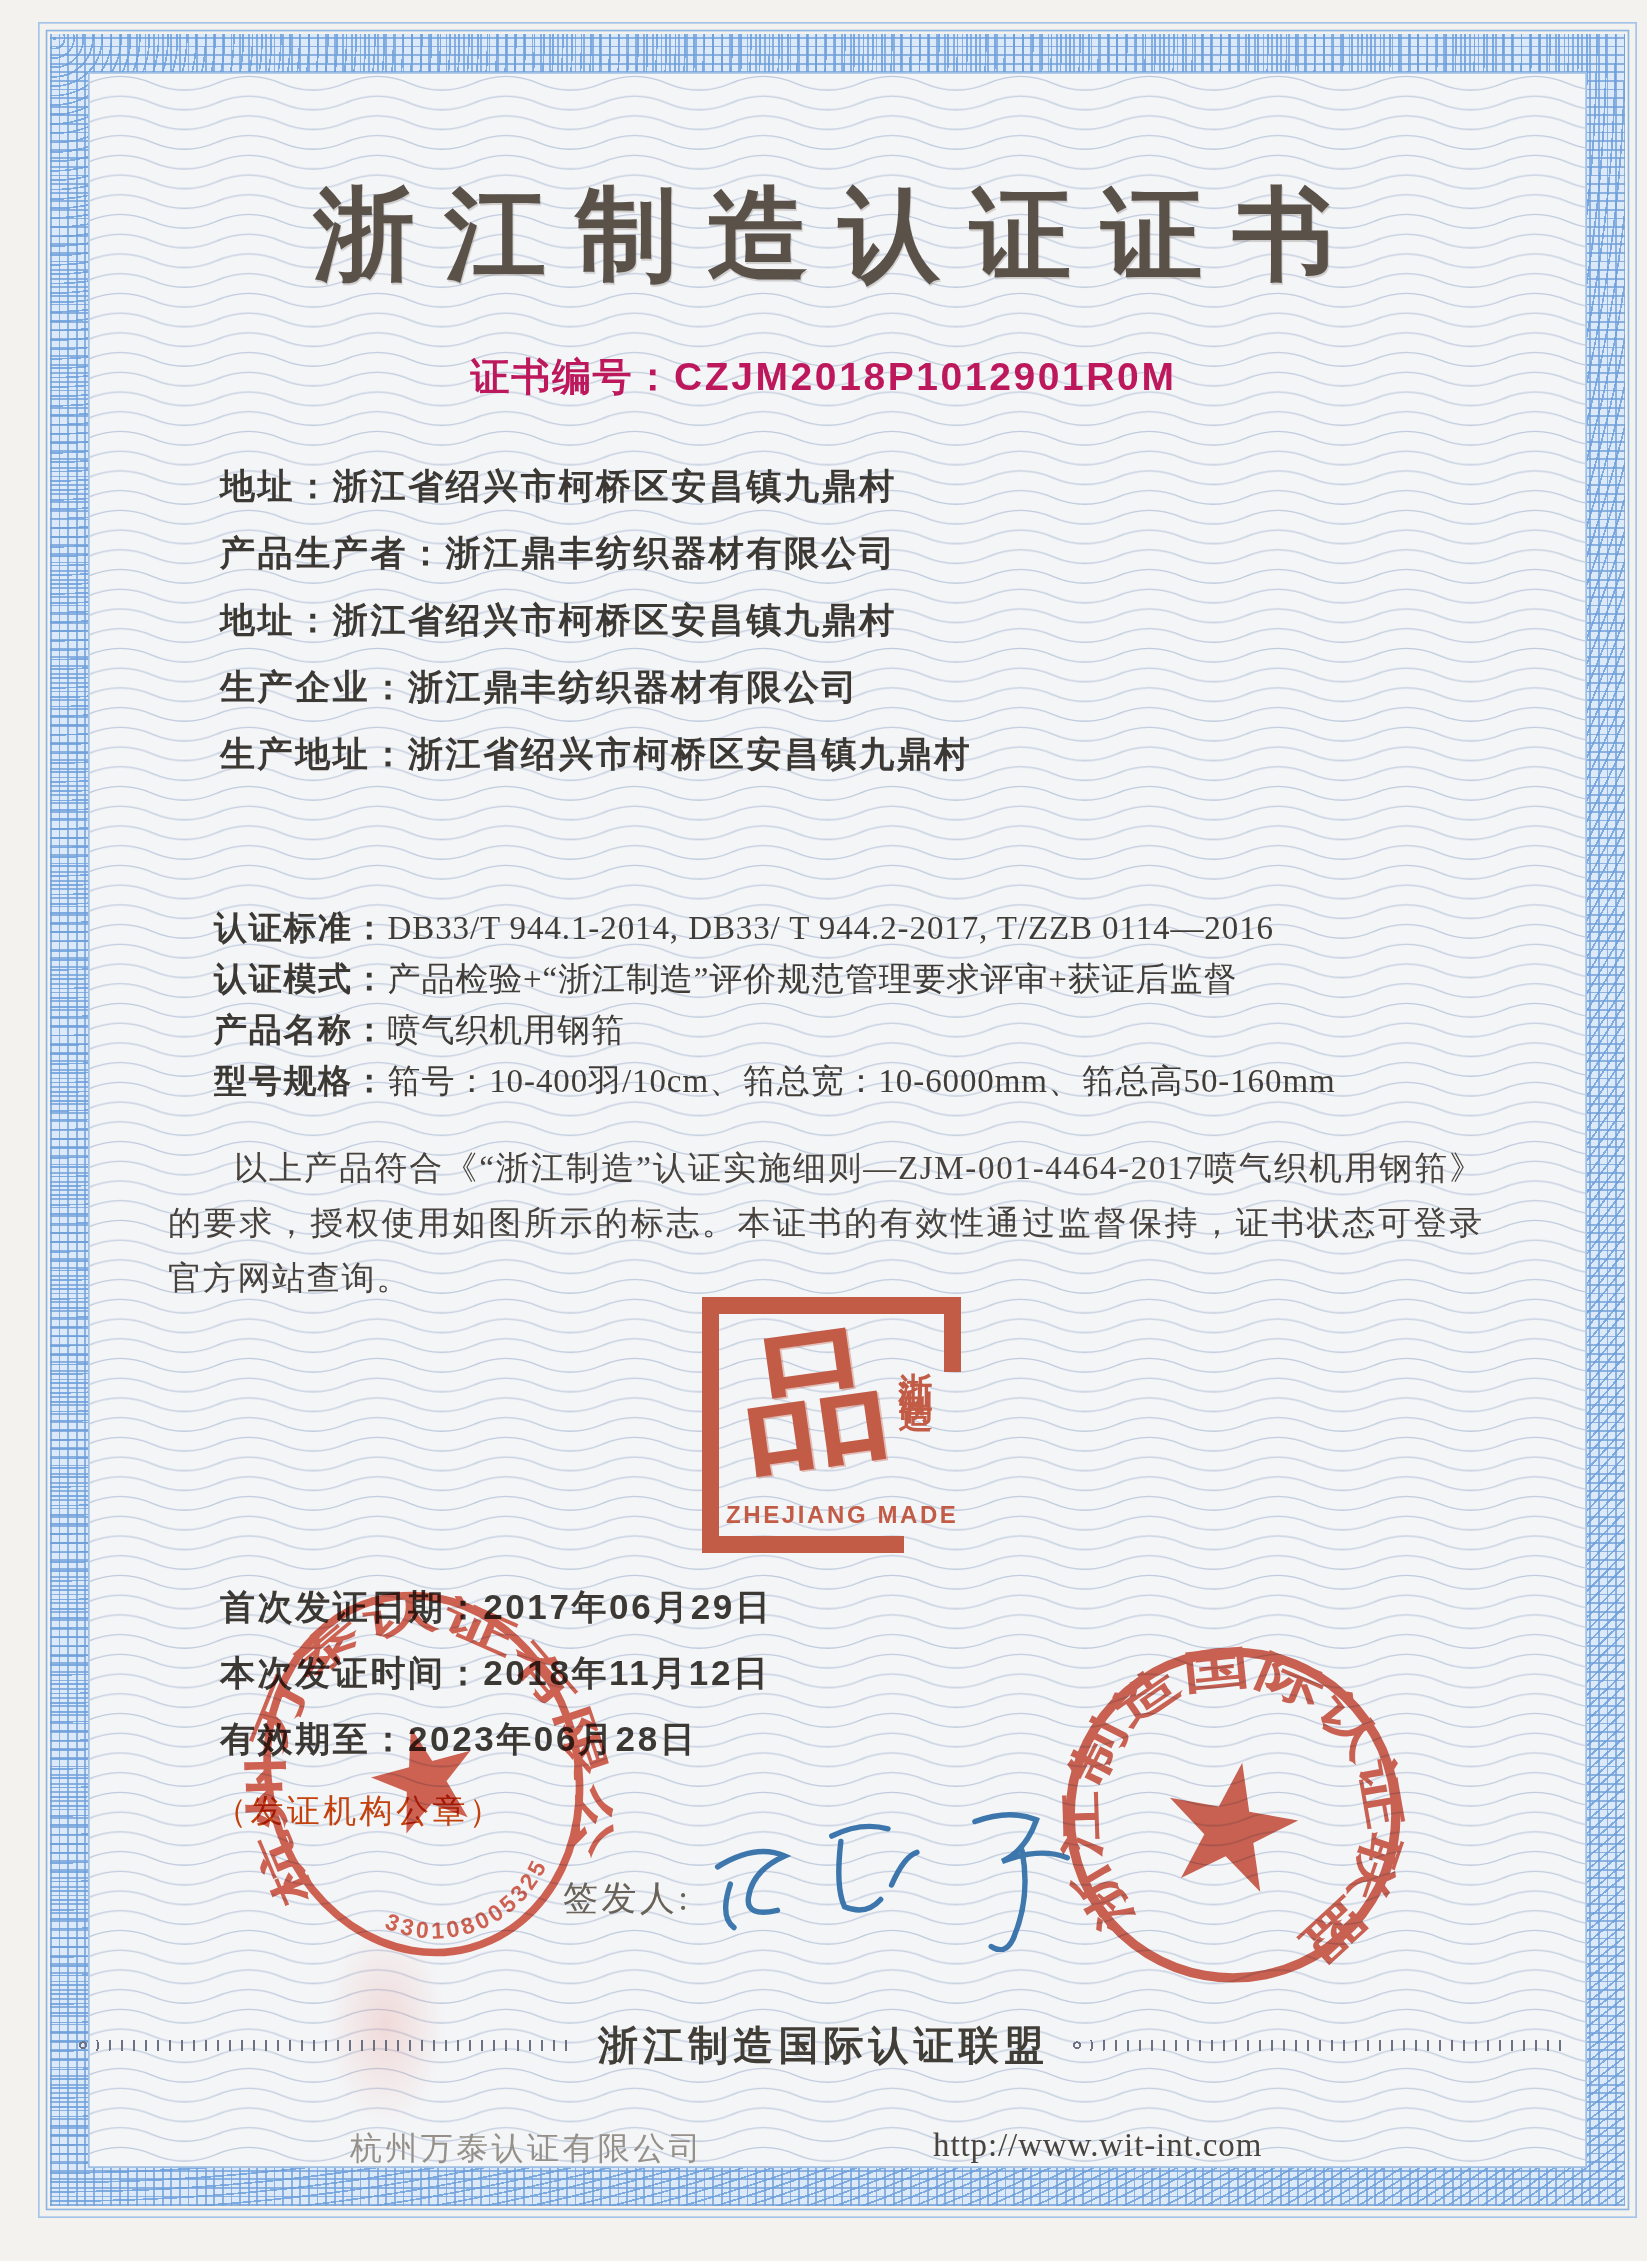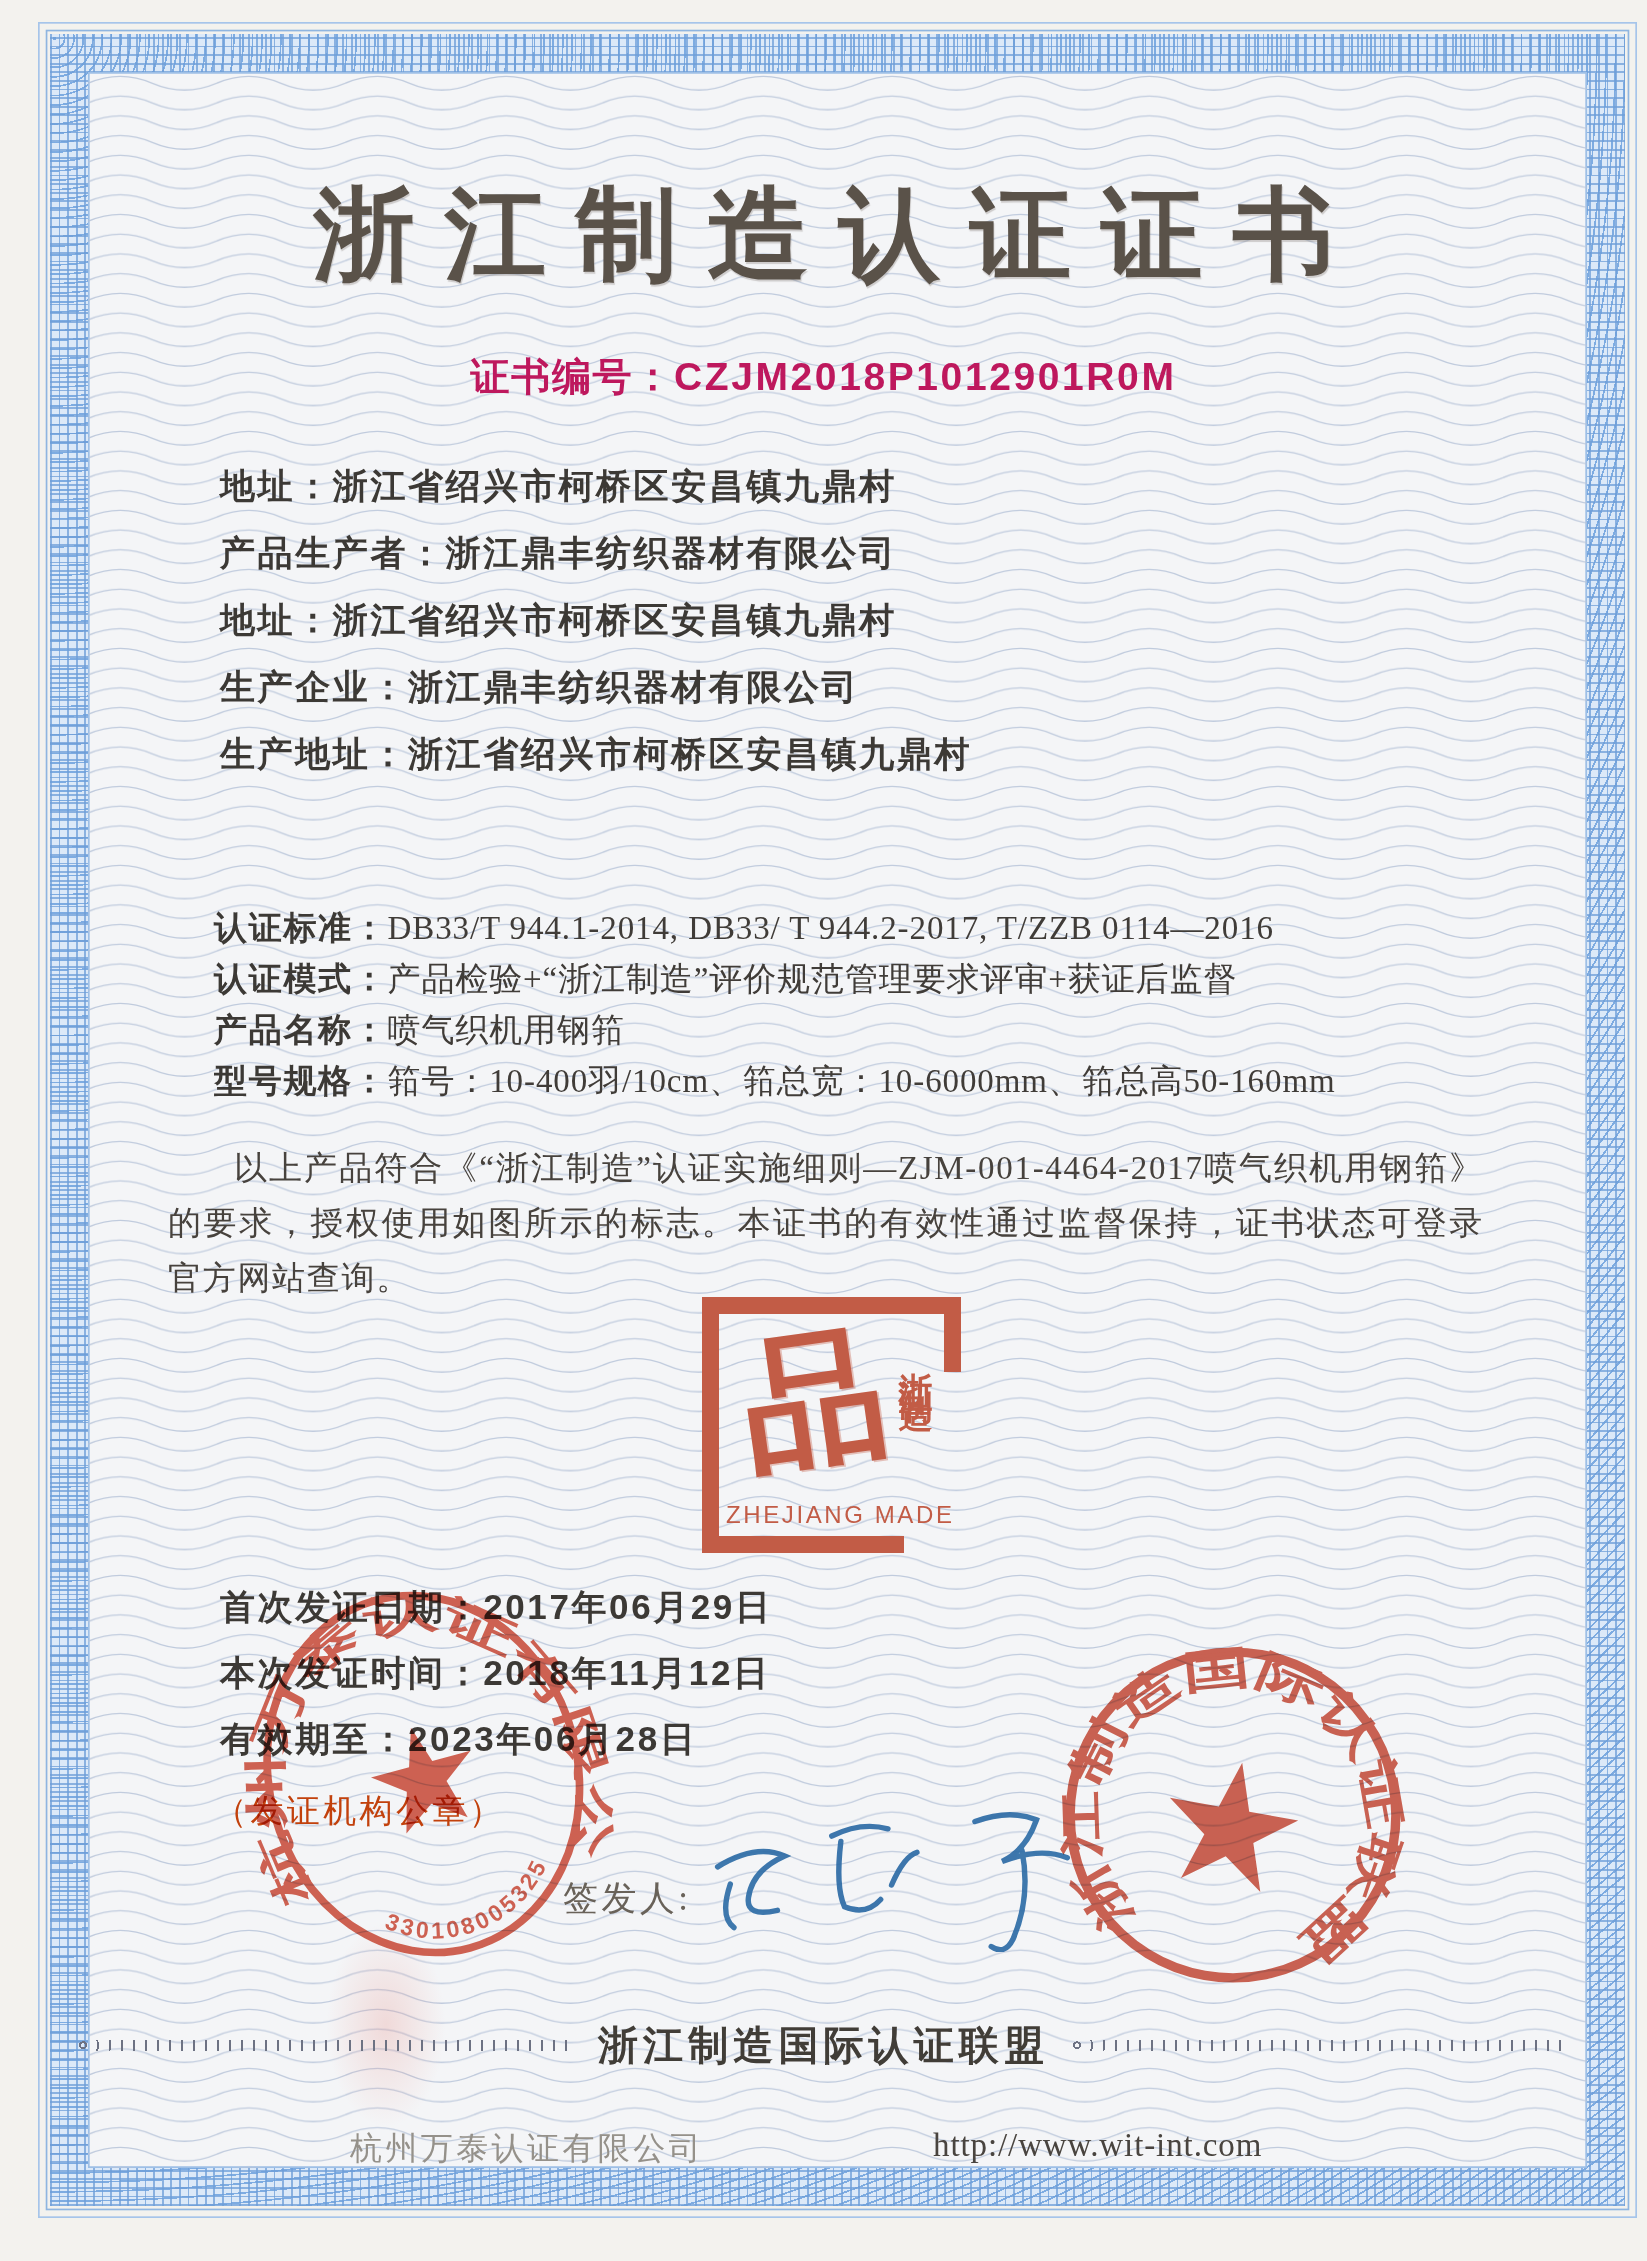--- a/index.html
+++ b/index.html
@@ -66,21 +66,21 @@
     font-size:144px; color:#c25c46; transform:rotate(-8deg);
     text-shadow:1.7px 1.7px 0 rgba(194,92,70,.35);
   }
   .logo-side{
     position:absolute; right:22px; top:48px;
     writing-mode:vertical-rl; font-weight:bold; font-size:34px;
     letter-spacing:8.6px; color:#c25c46;
   }
   .logo-caption{
     position:absolute; left:24px; bottom:24px;
-    font-weight:normal; font-size:24px; letter-spacing:2.6px; color:#c25c46;
+    font-weight:bold; font-size:24px; letter-spacing:2.6px; color:#c25c46;
   }
   
   .dates{left:220px; top:1584px;}
   .dates .line{height:66px; font-size:35px; font-weight:bold; color:#3c3935; letter-spacing:2.6px;}
   .sealnote{left:214px; top:1789px; font-family:"Liberation Serif", serif; font-size:33px; color:#c2410c; letter-spacing:3.4px;}
   .signer{left:563px; top:1875px; font-family:"Liberation Serif", serif; font-size:35px; color:#696259; letter-spacing:3.4px;}
   .signature{left:697px; top:1798px; width:429px; height:154px; z-index:4;}
   
   .stamp{z-index:5; mix-blend-mode:multiply; opacity:.88;}
   .stamp-left{left:242px; top:1575px; width:364px; height:403px; transform:rotate(-15deg);}

